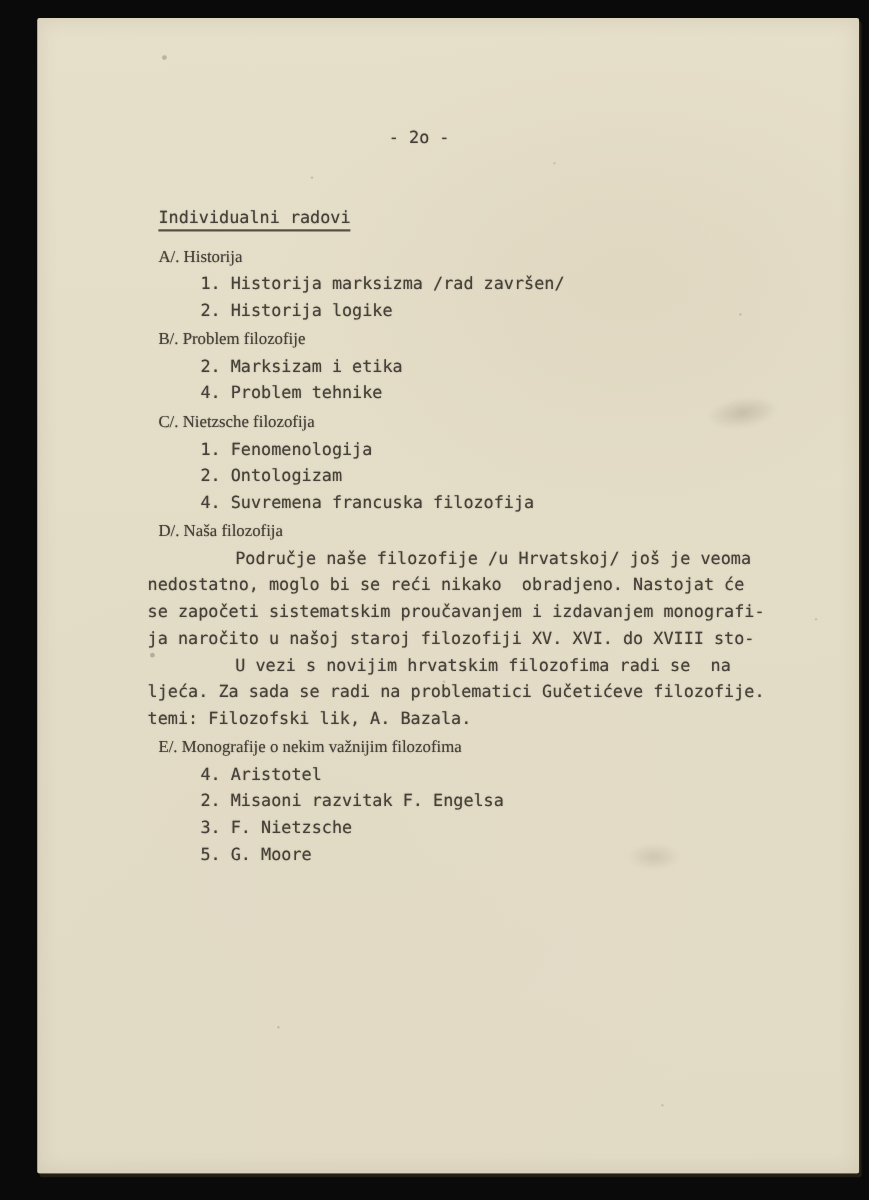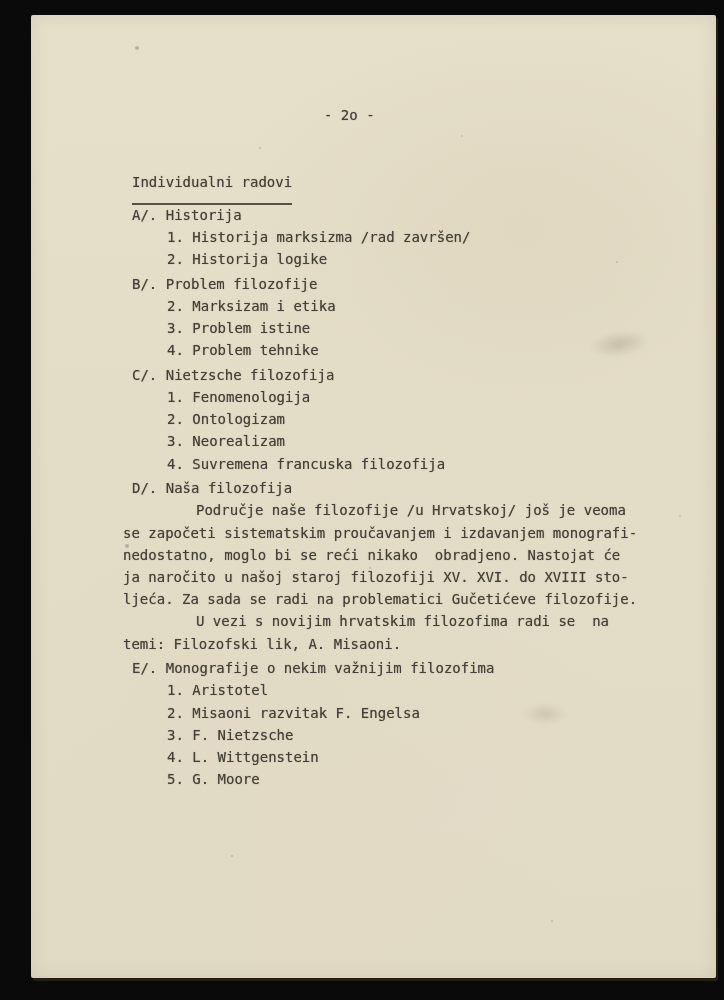--- a/index.html
+++ b/index.html
@@ -61,34 +61,34 @@
   .page-number{
     position:absolute;
     left:293px; top:92px;
     white-space:pre;
   }
   .doc-title{
     position:absolute;
     left:101px; top:159px;
     white-space:pre;
     border-bottom:2px solid rgba(62,56,46,0.85);
-    padding-bottom:13px;
+    padding-bottom:1px;
   }
   .content{
     position:absolute;
     left:92px; top:186px;
     width:580px;
   }
   .line{
     white-space:pre;
     height:22.2px;
     line-height:22.2px;
   }
   .section{ margin-top:2.5px; }
-  .line.heading{ padding-left:9px; }
+  .line.heading{ padding-left:9px;font-family:Liberation Serif, serif; }
   .line.intro, .line.item{ padding-left:44px; }
   .line.para.flush{ padding-left:0; }
   .line.para.first{ padding-left:73px; }
 </style>
 </head>
 <body>
 
 <div class="stage">
   <div class="paper">
     <div class="smudge smudge-1"></div>
@@ -101,43 +101,40 @@
 
     <div class="content ink">
         <div class="section">
           <div class="line heading"><span>A/.</span> <span>Historija</span></div>
           <div class="line item">1. Historija marksizma /rad završen/</div>
           <div class="line item">2. Historija logike</div>
         </div>
         <div class="section">
           <div class="line heading"><span>B/.</span> <span>Problem filozofije</span></div>
           <div class="line item">2. Marksizam i etika</div>
-          <div class="line item">3. Problem istine</div>
           <div class="line item">4. Problem tehnike</div>
         </div>
         <div class="section">
           <div class="line heading"><span>C/.</span> <span>Nietzsche filozofija</span></div>
           <div class="line item">1. Fenomenologija</div>
           <div class="line item">2. Ontologizam</div>
-          <div class="line item">3. Neorealizam</div>
           <div class="line item">4. Suvremena francuska filozofija</div>
         </div>
         <div class="section">
           <div class="line heading"><span>D/.</span> <span>Naša filozofija</span></div>
           <div class="line para first">Područje naše filozofije /u Hrvatskoj/ još je veoma</div>
+          <div class="line para flush">nedostatno, moglo bi se reći nikako  obradjeno. Nastojat će</div>
           <div class="line para flush">se započeti sistematskim proučavanjem i izdavanjem monografi-</div>
-          <div class="line para flush">nedostatno, moglo bi se reći nikako  obradjeno. Nastojat će</div>
           <div class="line para flush">ja naročito u našoj staroj filozofiji XV. XVI. do XVIII sto-</div>
+          <div class="line para first">U vezi s novijim hrvatskim filozofima radi se  na</div>
           <div class="line para flush">ljeća. Za sada se radi na problematici Gučetićeve filozofije.</div>
-          <div class="line para first">U vezi s novijim hrvatskim filozofima radi se  na</div>
-          <div class="line para flush">temi: Filozofski lik, A. Misaoni.</div>
+          <div class="line para flush">temi: Filozofski lik, A. Bazala.</div>
         </div>
         <div class="section">
           <div class="line heading"><span>E/.</span> <span>Monografije o nekim važnijim filozofima</span></div>
-          <div class="line item">1. Aristotel</div>
+          <div class="line item">4. Aristotel</div>
           <div class="line item">2. Misaoni razvitak F. Engelsa</div>
           <div class="line item">3. F. Nietzsche</div>
-          <div class="line item">4. L. Wittgenstein</div>
           <div class="line item">5. G. Moore</div>
         </div>
       </div>
   </div>
 </div>
 
 </body></html>

